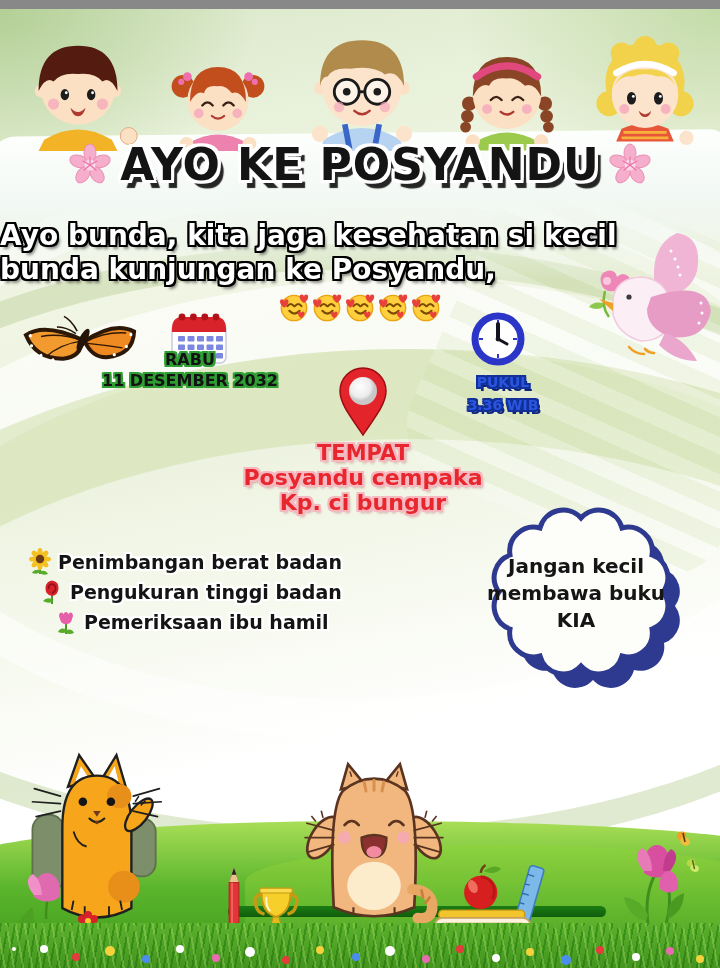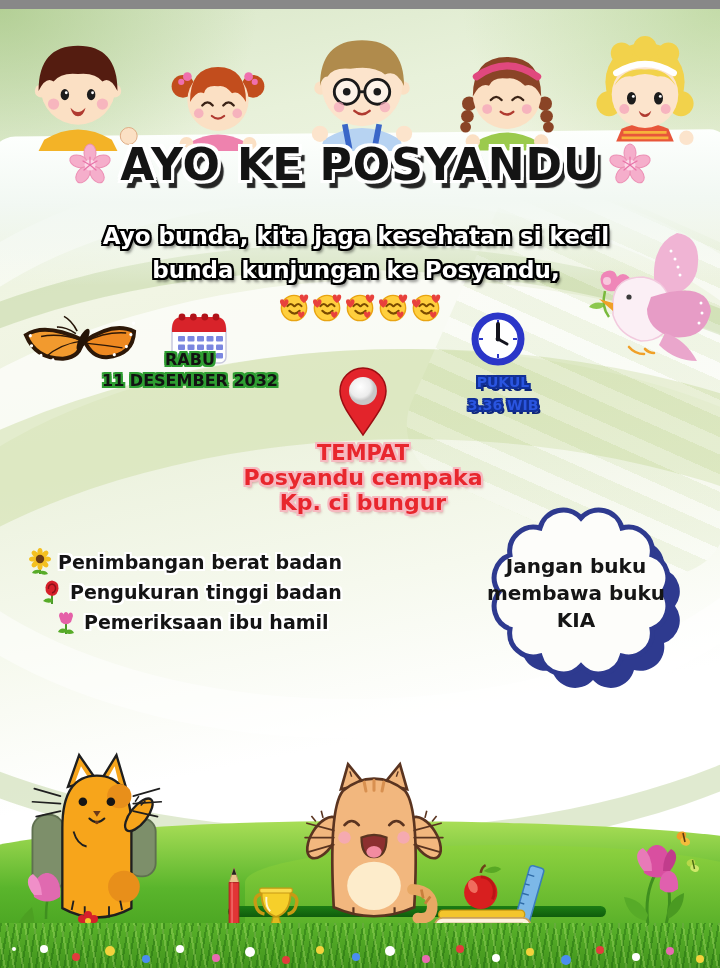--- a/index.html
+++ b/index.html
@@ -20,21 +20,21 @@
   .corner.tr{right:0;top:0;background:radial-gradient(ellipse at 100% 0%,rgba(160,198,120,.5),rgba(160,198,120,0) 65%);}
   
   .banner{left:-10px;top:124px;width:740px;height:150px;z-index:2;transform:rotate(-.6deg);
     border-radius:26px 20px 0 0;
     background:linear-gradient(180deg,#fdfffd 0%,#f2f8f3 45%,rgba(242,248,243,0) 100%);}
   .kids{left:0;right:0;top:14px;display:flex;justify-content:space-evenly;align-items:flex-end;z-index:3;}
   .title-row{left:0;right:0;top:130px;display:flex;justify-content:center;align-items:center;gap:10px;z-index:4;}
   .title{font-size:44px;font-weight:bold;letter-spacing:1px;color:#141414;white-space:nowrap;
     text-shadow:-3px -3px 0 #fff,0 -3px 0 #fff,3px -3px 0 #fff,-3px 0 0 #fff,3px 0 0 #fff,
       -3px 3px 0 #fff,0 3px 0 #fff,3px 3px 0 #fff,6px 8px 1px rgba(25,25,25,.95);}
-  .subtitle{left:0;right:8px;top:210px;text-align:center;z-index:4;font-size:23px;font-weight:bold;color:#fff;line-height:34px;
+  .subtitle{left:0;right:8px;top:210px;text-align:left;z-index:4;font-size:28px;font-weight:bold;color:#fff;line-height:34px;
     text-shadow:-2px -2px 0 #000,0 -2px 0 #000,2px -2px 0 #000,-2px 0 0 #000,2px 0 0 #000,
       -2px 2px 0 #000,0 2px 0 #000,2px 2px 0 #000,3px 4px 3px rgba(0,0,0,.45);}
   .emoji-row{left:0;right:0;top:284px;display:flex;justify-content:center;gap:3px;z-index:4;}
   
   .date-block{left:55px;top:340px;width:270px;text-align:center;z-index:4;font-weight:bold;font-size:16px;line-height:21px;color:#121212;
     text-shadow:-2px -2px 0 #2f9e33,0 -2px 0 #2f9e33,2px -2px 0 #2f9e33,-2px 0 0 #2f9e33,2px 0 0 #2f9e33,
       -2px 2px 0 #2f9e33,0 2px 0 #2f9e33,2px 2px 0 #2f9e33;}
   .time-block{left:408px;top:362px;width:190px;text-align:center;z-index:4;font-weight:bold;font-size:14px;line-height:23px;color:#2a55e0;
     text-shadow:-2px -2px 0 #123097,0 -2px 0 #123097,2px -2px 0 #123097,-2px 0 0 #123097,2px 0 0 #123097,
       -2px 2px 0 #123097,0 2px 0 #123097,2px 2px 0 #123097,3px 4px 0 #0c2378;}
@@ -406,21 +406,21 @@
       <span>Pemeriksaan ibu hamil</span>
     </div>
   </div>
 
   <div class="abs cloud">
     <svg width="214" height="198" viewBox="0 0 214 198">
       <use href="#cloudpath" transform="translate(12,14)" fill="#2e3a8f"></use>
       <use href="#cloudpath" fill="#fdfdfa" stroke="#2e3a8f" stroke-width="5"></use>
     </svg>
     <div class="cloud-text">
-      <div>Jangan buku</div>
+      <div>Jangan kecil</div>
       <div>membawa buku</div>
       <div>KIA</div>
     </div>
   </div>
 
   <div class="abs hill"></div>
   <div class="abs hill2"></div>
   <div class="abs darkbar"></div>
 
   <svg class="abs" style="left:25px;top:733px;z-index:3" width="140" height="182" viewBox="0 0 150 195">

